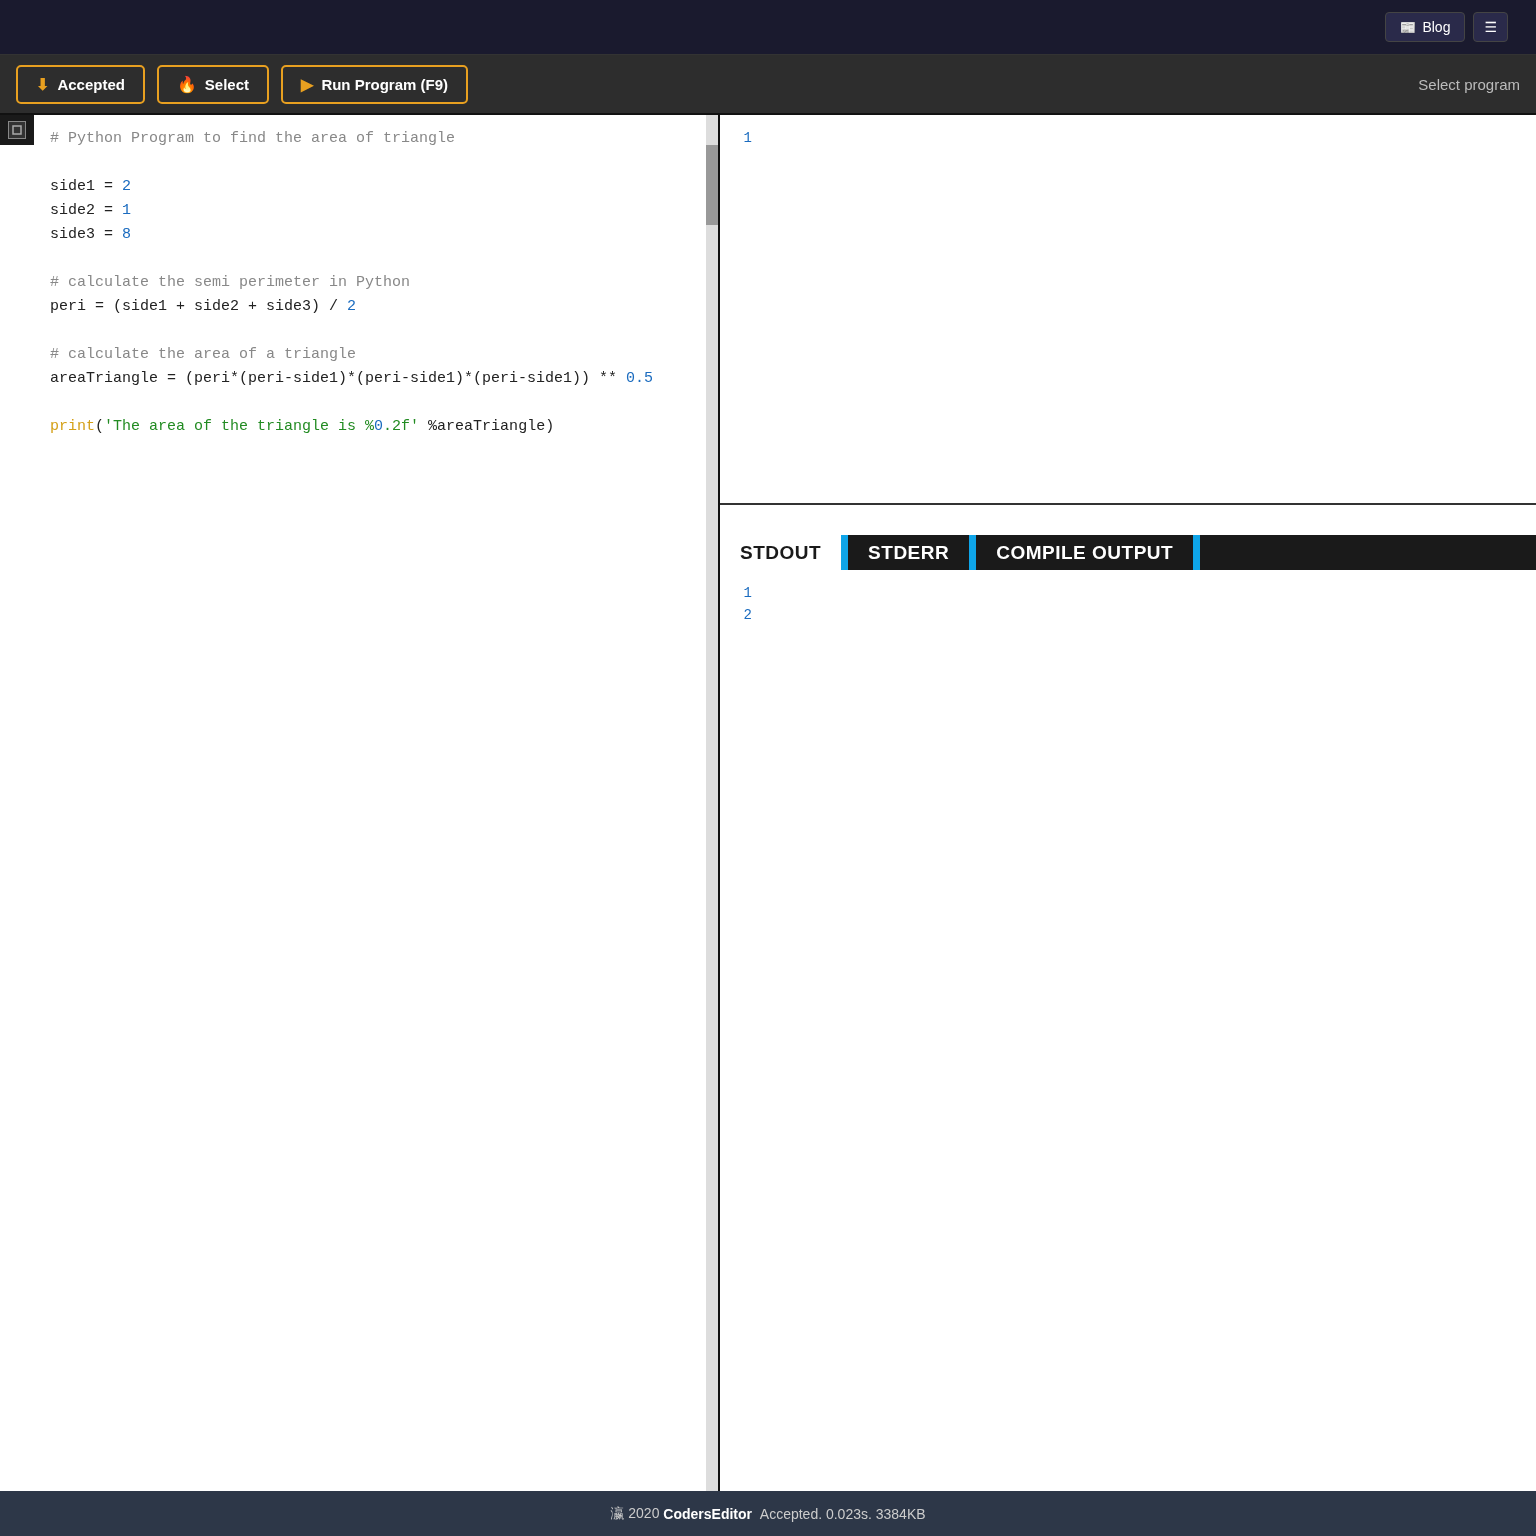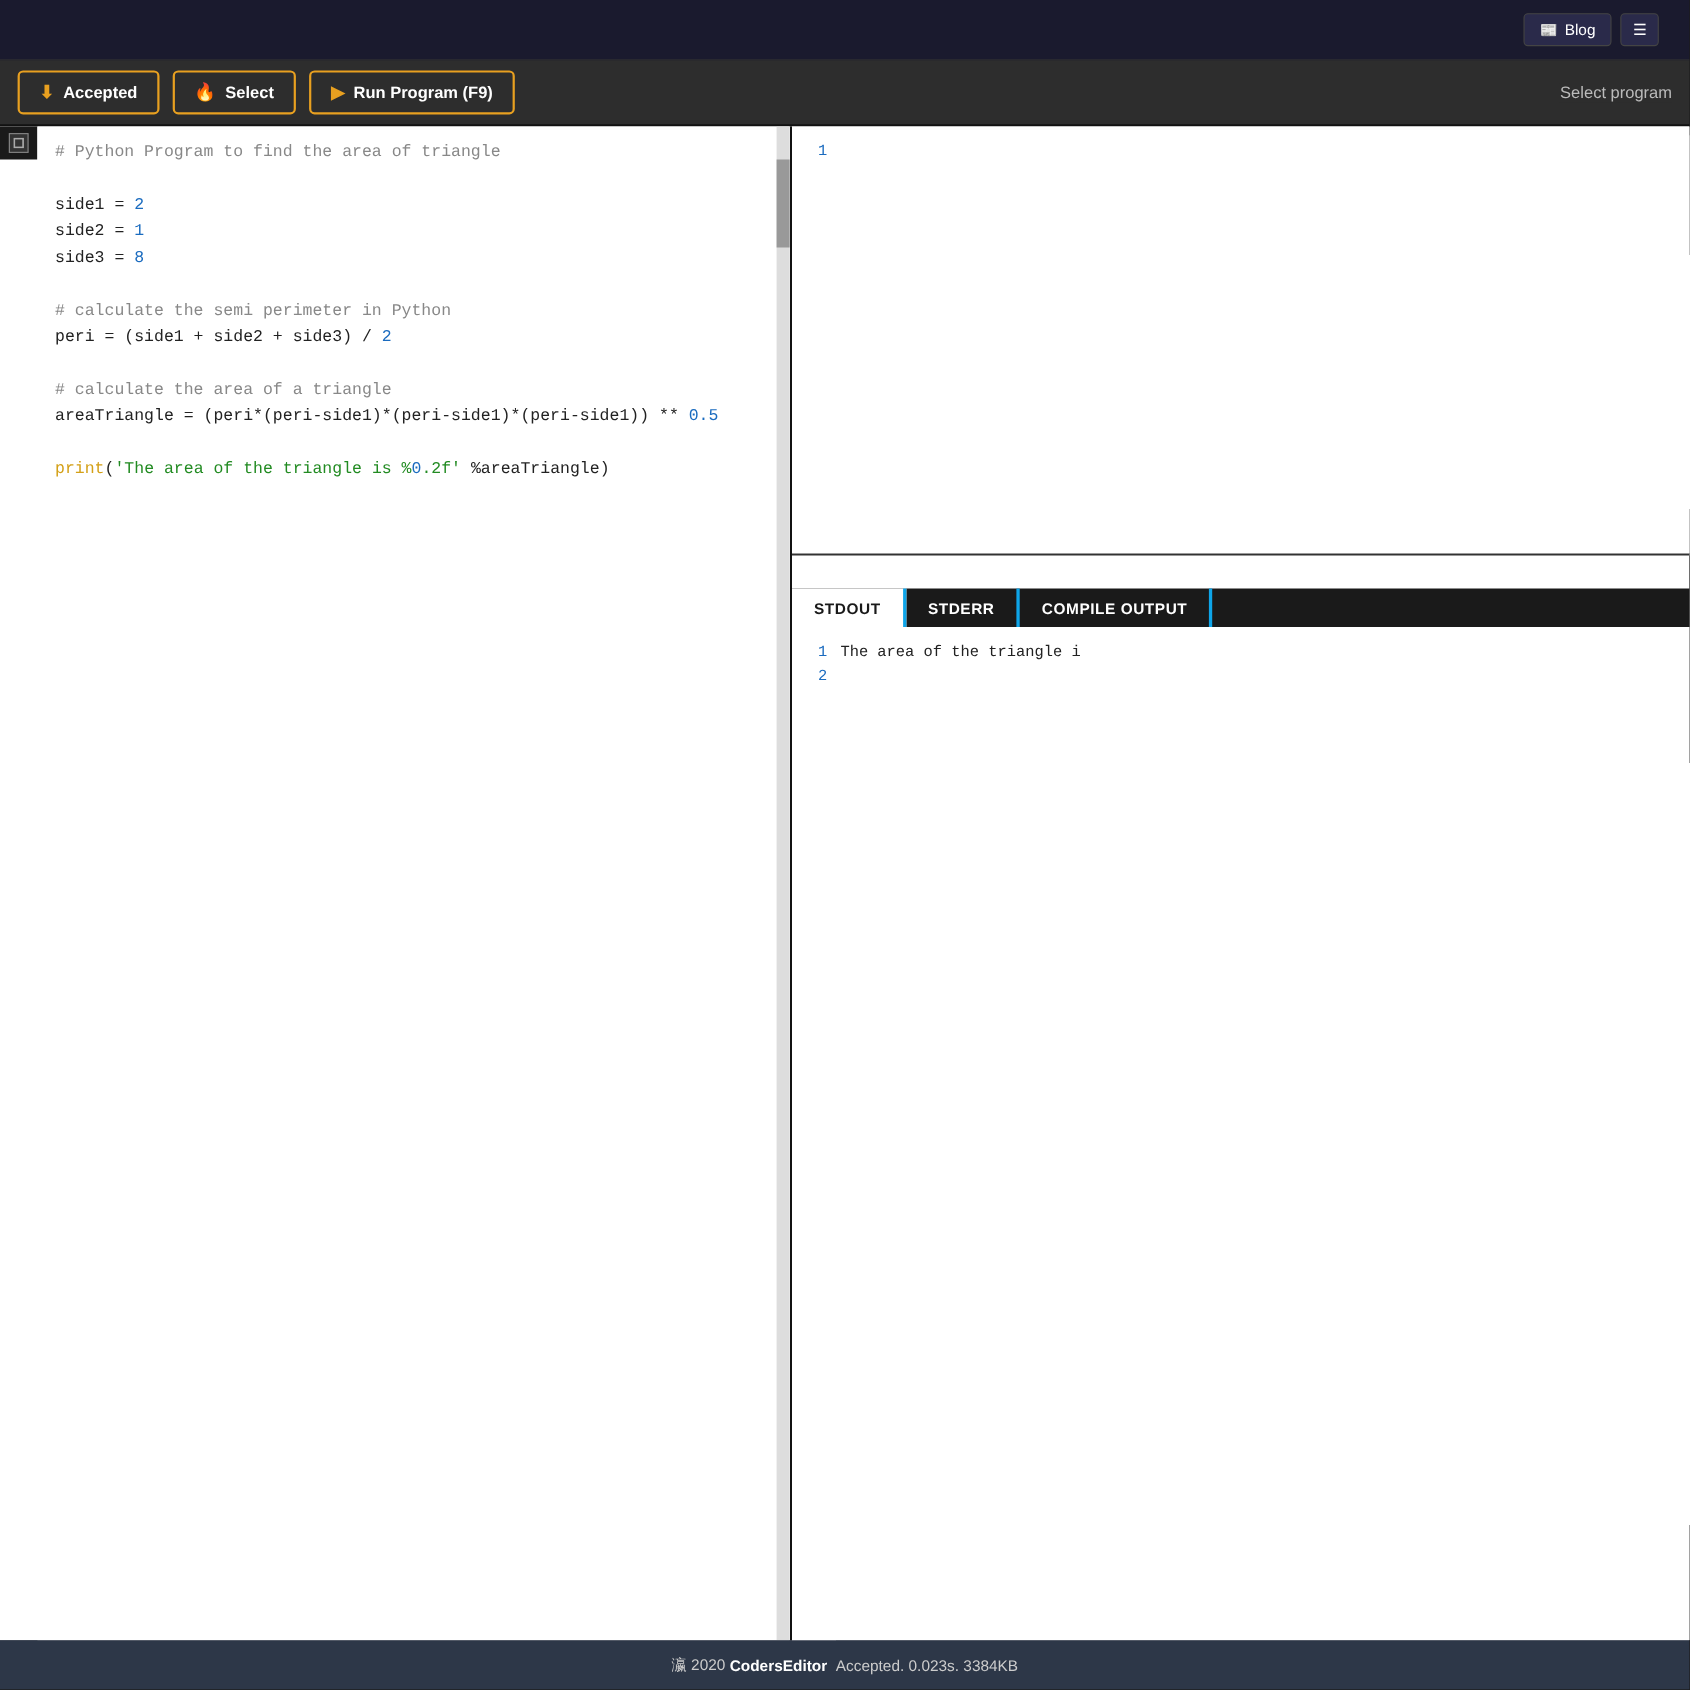--- a/index.html
+++ b/index.html
@@ -200,26 +200,26 @@
       background: #1a1a1a;
       height: 35px;
       display: flex;
       align-items: center;
     }
     .output-tab {
       padding: 0 20px;
       height: 100%;
       display: flex;
       align-items: center;
-      font-size: 14px;
+      font-size: 19px;
       font-weight: 700;
       letter-spacing: 0.5px;
       cursor: pointer;
       color: #ffffff;
-      border-right: 3px solid #0ea5e9;
+      border-right: 7px solid #0ea5e9;
     }
     .output-tab.active {
       background: #ffffff;
       color: #1a1a1a;
     }
     .output-body {
       flex: 1;
       background: #ffffff;
       display: flex;
       padding: 8px 0 0 0;
@@ -352,24 +352,20 @@
         <div class="output-tab active">STDOUT</div>
         <div class="output-tab">STDERR</div>
         <div class="output-tab">COMPILE OUTPUT</div>
       </div>
 
     <div class="output-body">
       <div class="line-numbers-output" id="output-line-nums">
           <div>1</div>
           <div>2</div>
         </div>
-      <div class="output-text" id="output-text">
-          <div>The area of the triangle i</div>
-          <div></div>
-        </div>
     </div>
 
   </div>
 </div>
 
 <div class="footer">
   <span>瀛 2020</span>
   &nbsp;
   <span class="footer-bold">CodersEditor</span>
   &nbsp;&nbsp;

